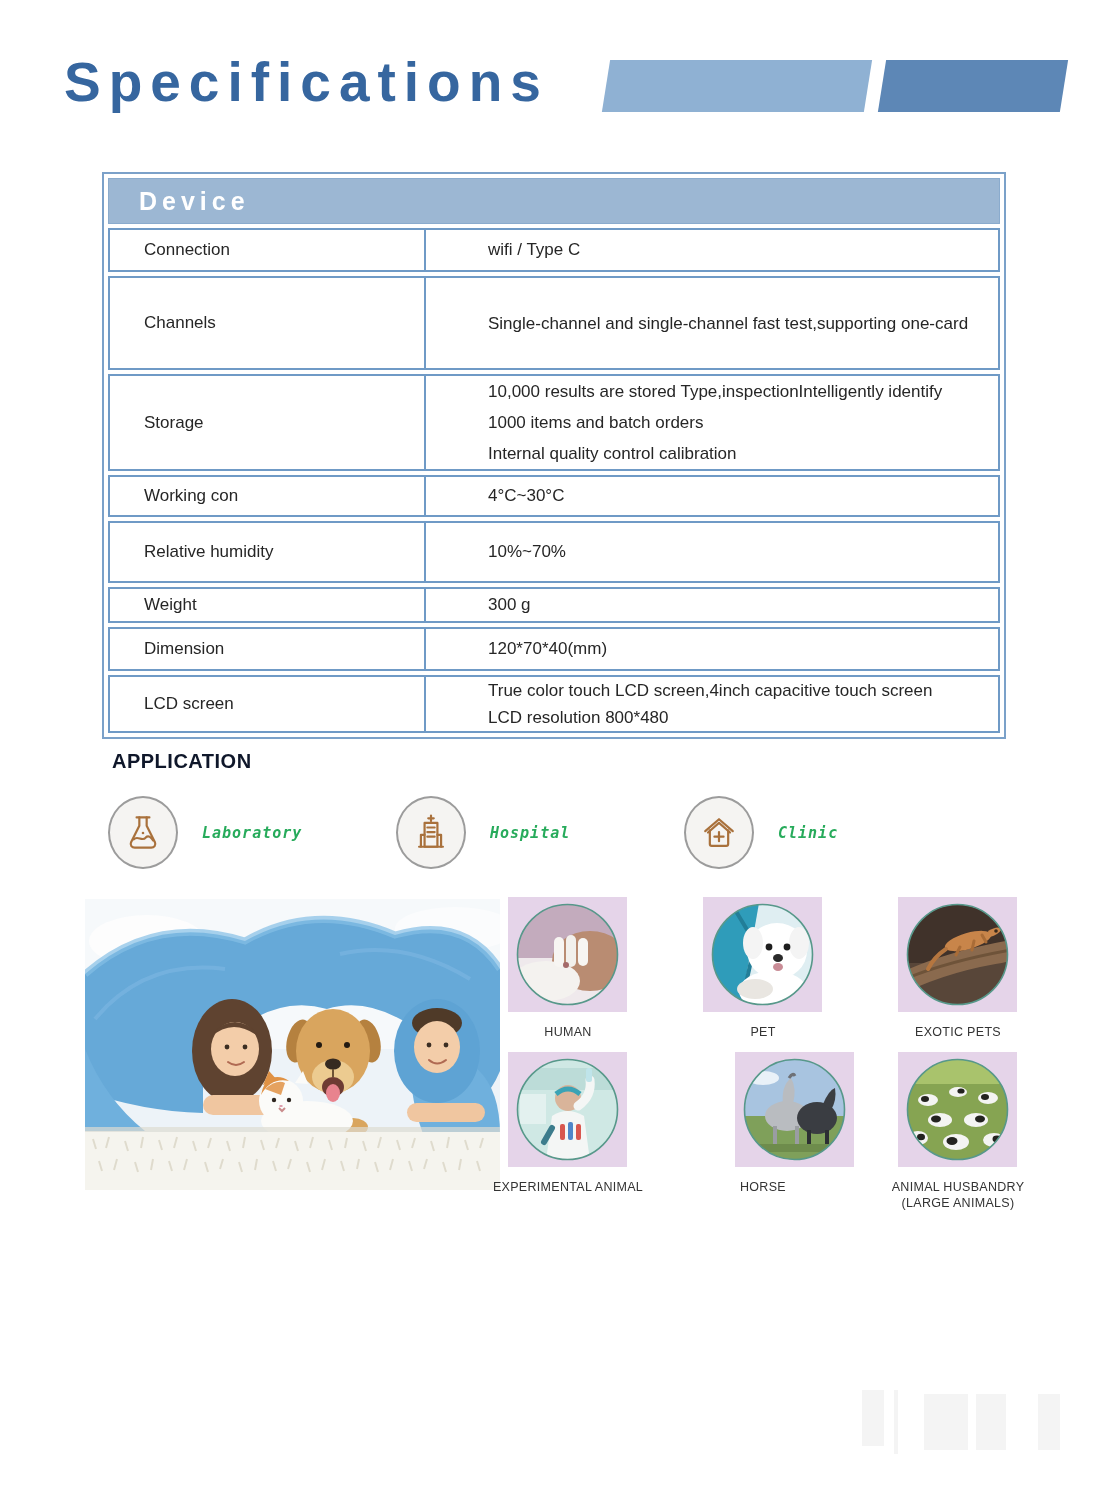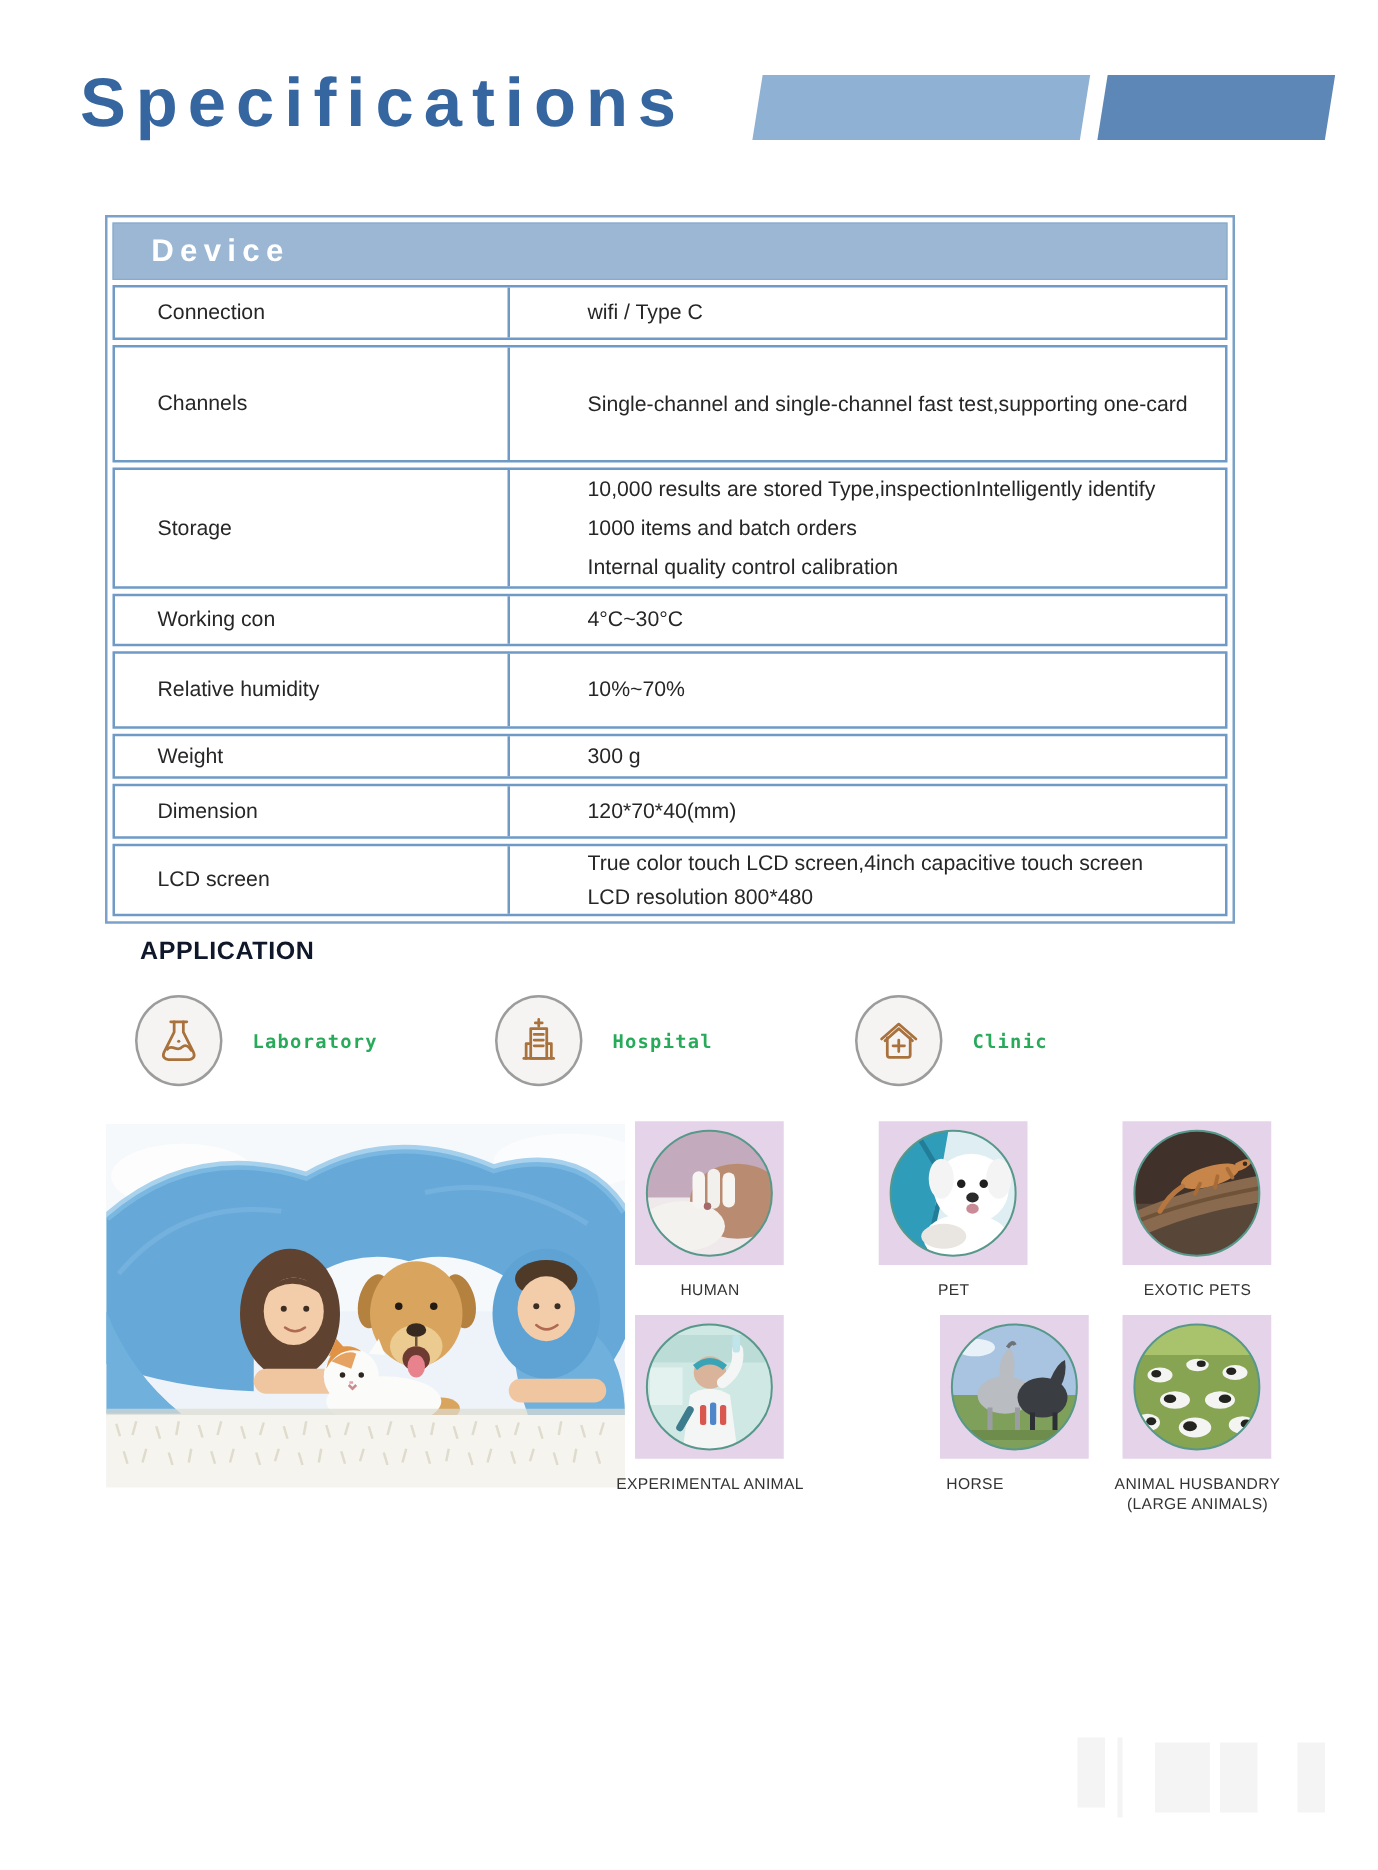--- a/index.html
+++ b/index.html
@@ -13,21 +13,21 @@
   .page-title {
     position:absolute; left:64px; top:50px;
     font-size:55px; font-weight:bold; color:#36669f; letter-spacing:8px;
   }
   .band { position:absolute; top:60px; height:52px; transform:skewX(-9deg); }
   .band-light { left:606px; width:262px; background:#8fb1d3; }
   .band-dark  { left:882px; width:182px; background:#5d87b6; }
 
   
   .spec-table {
-    position:absolute; left:84px; top:172px; width:904px;
+    position:absolute; left:102px; top:172px; width:904px;
     border:2px solid #7ba1c9; padding:4px; background:#ffffff;
   }
   .spec-header {
     background:#9cb7d3; border:1px solid #8aabcd; height:46px;
     display:flex; align-items:center; padding-left:30px;
     color:#ffffff; font-size:25px; font-weight:bold; letter-spacing:5px;
     margin-bottom:4px;
   }
   .spec-row {
     border:2px solid #6f9ac6; display:flex; margin-bottom:4px; background:#fff;
@@ -45,21 +45,21 @@
   .lh-wide .spec-value div { line-height:31px; }
   .lh-mid  .spec-value div { line-height:27px; }
   .h44 { min-height:44px; } .h94 { min-height:94px; } .h42 { min-height:42px; }
   .h62 { min-height:62px; } .h36 { min-height:36px; } .h56 { min-height:56px; }
 
   
   .app-heading {
     position:absolute; left:112px; top:750px;
     font-size:20px; font-weight:bold; color:#0f172a; letter-spacing:0.5px;
   }
-  .app-item { position:absolute; top:796px; display:flex; align-items:center; }
+  .app-item { position:absolute; top:796px; display:flex; align-items:center;font-style:italic; }
   .app-item-1 { left:108px; } .app-item-2 { left:396px; } .app-item-3 { left:684px; }
   .app-circle {
     width:70px; height:73px; border-radius:50%;
     border:2px solid #9c9c9c; background:#f5f4f2;
     display:flex; align-items:center; justify-content:center; flex:0 0 auto;
   }
   .app-label {
     margin-left:24px; font-family:"DejaVu Sans Mono", monospace;
     font-weight:bold; font-size:15px; color:#27ab5b; letter-spacing:1px;
   }
@@ -71,21 +71,21 @@
   .tile-img {
     width:119px; height:115px; background:#e5d4e9;
     display:flex; align-items:center; justify-content:center;
   }
   .tile-caption {
     position:absolute; top:127px; left:-25px; width:170px;
     text-align:center; font-size:12.5px; color:#333333; letter-spacing:0.3px;
     line-height:16px;
   }
   .t1 { left:508px; top:897px; } .t2 { left:703px; top:897px; } .t3 { left:898px; top:897px; }
-  .t4 { left:508px; top:1052px; } .t5 { left:720px; top:1052px;padding-left:32px; } .t6 { left:898px; top:1052px; }
+  .t4 { left:508px; top:1052px; } .t5 { left:703px; top:1052px;padding-left:32px; } .t6 { left:898px; top:1052px; }
 
   
   .watermark { position:absolute; left:862px; top:1390px; width:204px; height:64px; }
   .watermark div { position:absolute; background:#f4f4f4; }
 </style>
 </head>
 <body>
 
 <div class="page">
 

